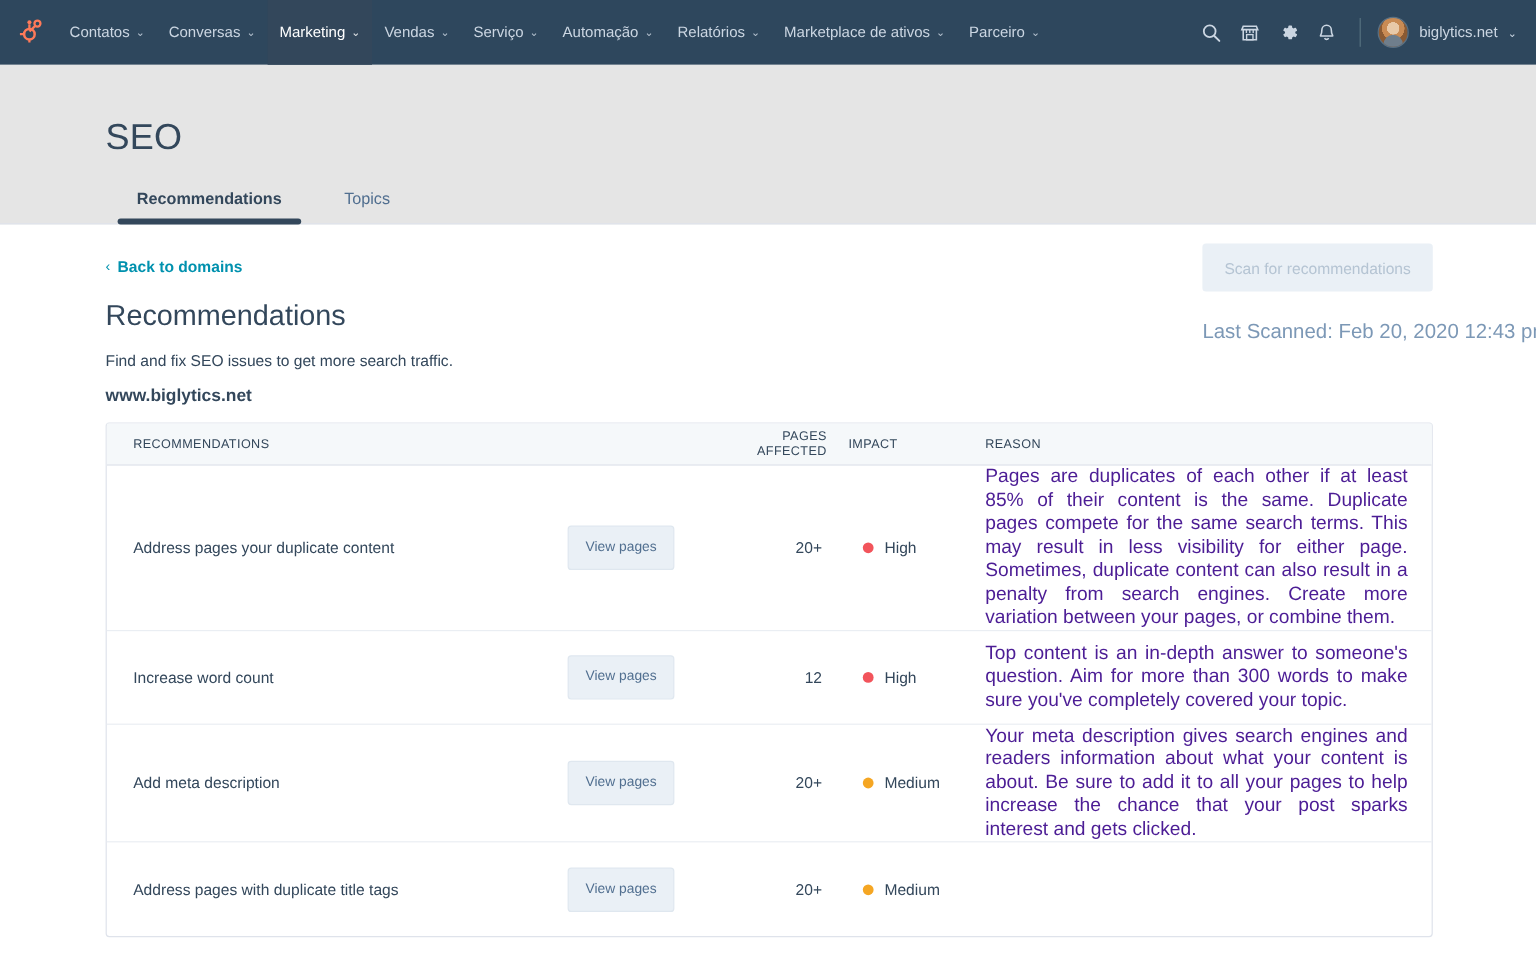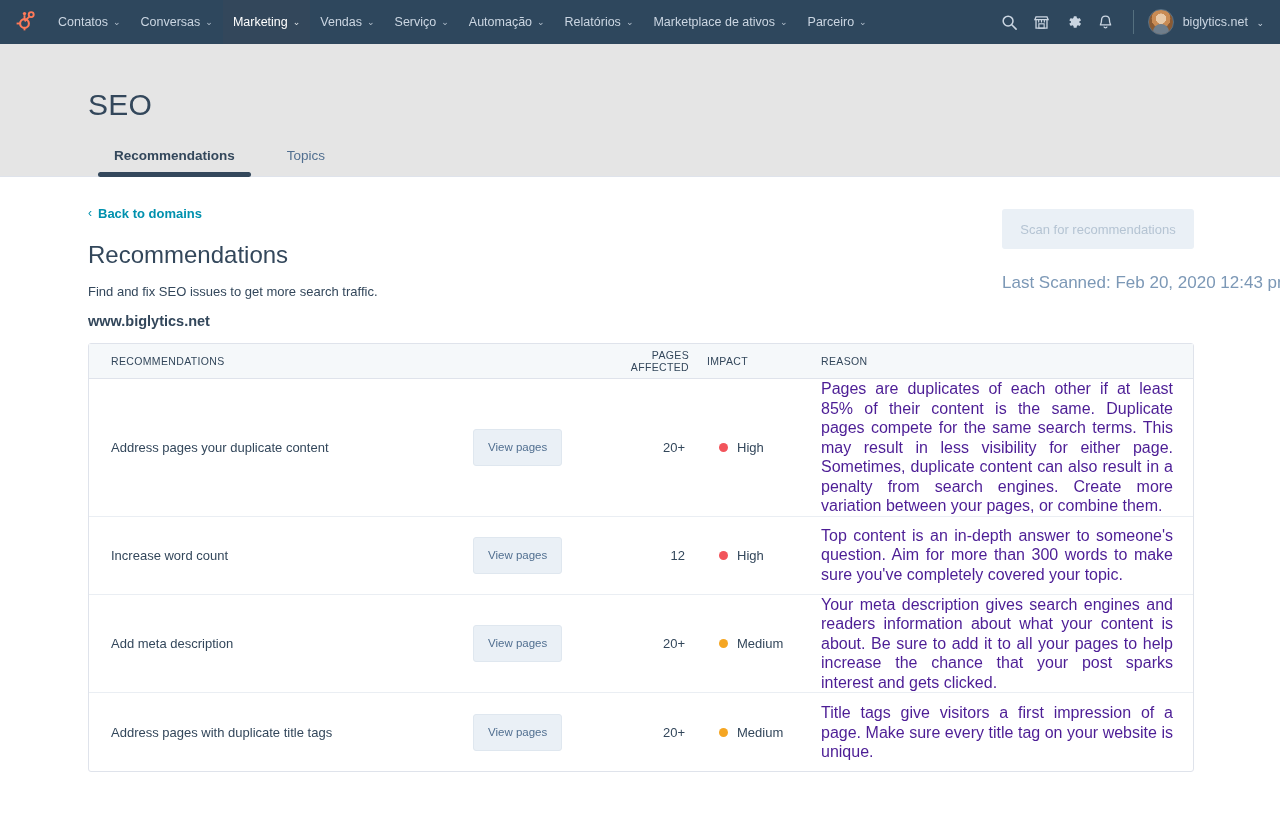--- a/index.html
+++ b/index.html
@@ -6,21 +6,21 @@
   html, body {
     width: 1280px;
     height: 813px;
     background: #ffffff;
     font-family: "Liberation Sans", sans-serif;
     overflow: hidden;
   }
 
   
   .topnav {
-    height: 44px;
+    height: 54px;
     background: #2e475d;
     display: flex;
     align-items: stretch;
     width: 100%;
   }
   .logo-wrap {
     width: 48px;
     display: flex;
     align-items: center;
     justify-content: center;
@@ -121,21 +121,21 @@
   .back-link .chev { font-size: 12px; font-weight: normal; }
 
   .rec-title {
     font-size: 24px; font-weight: 300; color: #33475b;
     line-height: 1.15; margin-bottom: 16px;
   }
   .rec-sub { font-size: 13px; color: #33475b; margin-bottom: 14px; }
   .domain { font-size: 14.5px; font-weight: bold; color: #33475b; margin-bottom: 14px; }
 
   .scan-box {
-    position: absolute; right: 86px; top: 32px;
+    position: absolute; right: 86px; top: 16px;
     width: 192px; text-align: right;
   }
   .scan-btn {
     width: 192px; height: 40px;
     background: #eaf0f6;
     border: none; border-radius: 3px;
     color: #b5c4d3; font-size: 13px;
     font-family: "Liberation Sans", sans-serif;
     cursor: default;
     display: flex; align-items: center; justify-content: center;
@@ -372,17 +372,16 @@
     <div class="tr">
       <div class="c-rec cell-rec">Address pages with duplicate title tags</div>
       <div class="c-btn">
         <span class="view-btn">View pages</span>
       </div>
       <div class="c-pages cell-pages">20+</div>
       <div class="c-impact cell-impact">
         <span class="dot" style="background:#f5a623"></span>
         <span>Medium</span>
       </div>
-      <div class="c-reason cell-reason">Title tags give visitors a first impression of a page. Make sure every title tag on your website is unique.</div>
     </div>
 
   </div>
 </div>
 
 </body></html>

